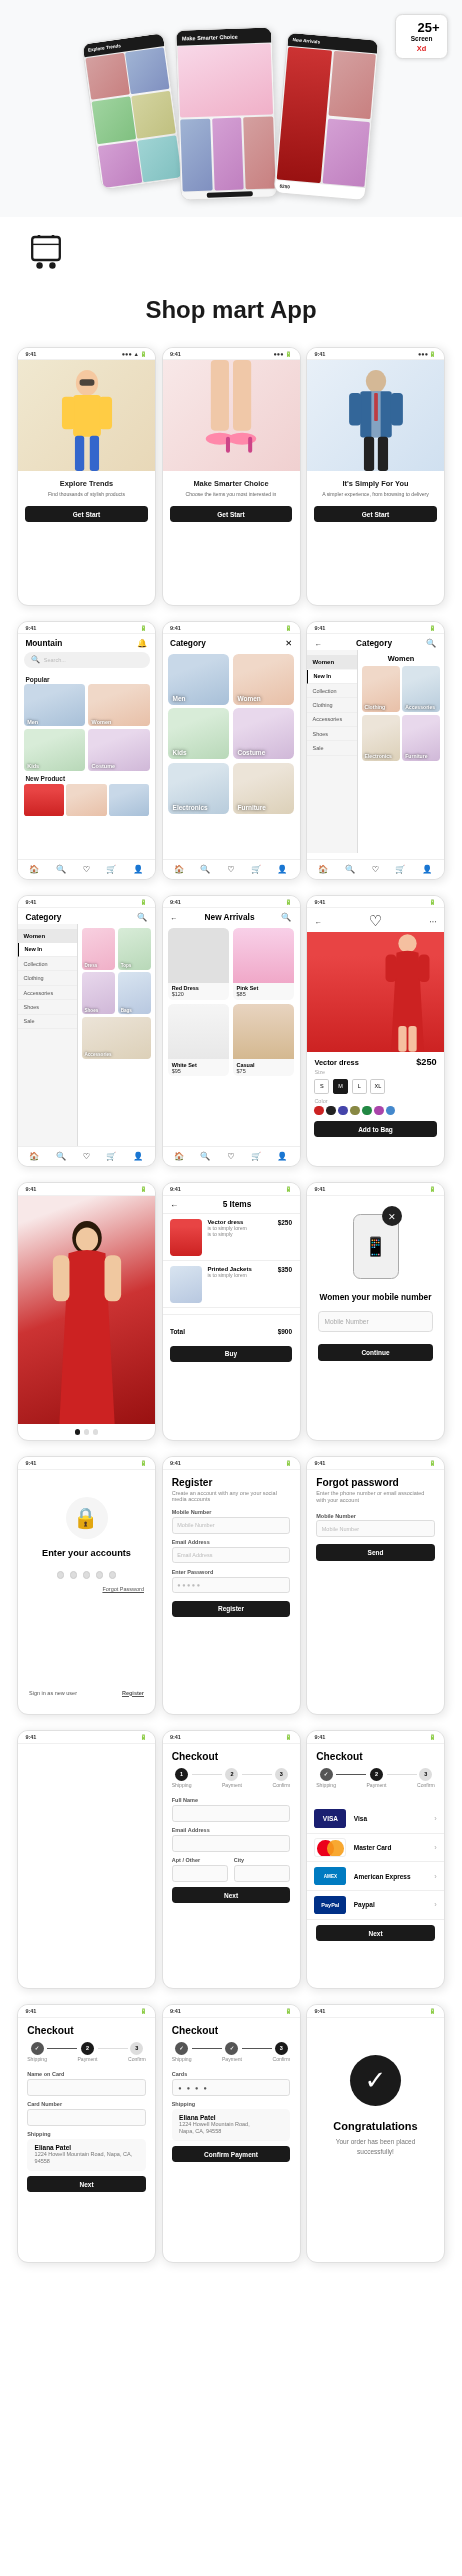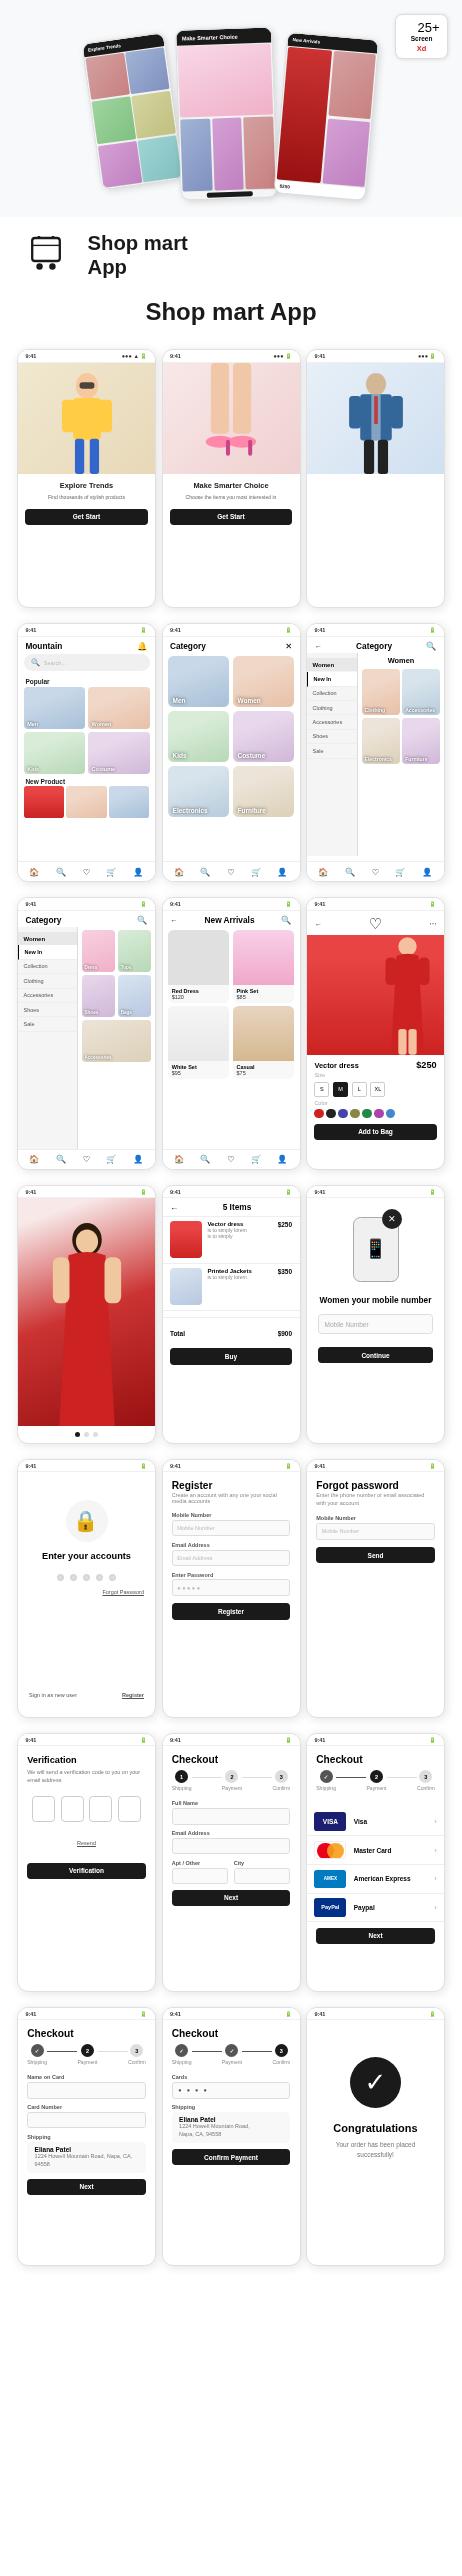--- a/index.html
+++ b/index.html
@@ -66,21 +66,21 @@
       right: 14px;
       background: #fff;
       border: 0.9px solid #ddd;
       border-radius: 7.4px;
       padding: 4.6px 7.4px;
       font-size: 8.3px;
       font-weight: bold;
       text-align: center;
       box-shadow: 0.9px 0.9px 3.7px rgba(0,0,0,0.1);
     }
-    .hero-badge .count { font-size: 13px; font-weight: 400; color: #000; margin-left: 14px; }
+    .hero-badge .count { font-size: 13px; font-weight: 700; color: #000; margin-left: 14px; }
 
     
     .brand-section {
       display: flex;
       align-items: center;
       padding: 14px 18.5px;
       gap: 14px;
     }
     .brand-icon {
       width: 55px;
@@ -631,24 +631,20 @@
 
       <rect x="10" y="2" width="30" height="25" rx="3" stroke="#1a1a1a" stroke-width="2.5" fill="none"></rect>
       <path d="M10 10 H40" stroke="#1a1a1a" stroke-width="1.5"></path>
 
       <path d="M17 2 Q17 -3 25 -3 Q33 -3 33 2" stroke="#1a1a1a" stroke-width="2.5" fill="none"></path>
 
       <circle cx="18" cy="33" r="3.5" fill="#1a1a1a"></circle>
       <circle cx="32" cy="33" r="3.5" fill="#1a1a1a"></circle>
     </svg>
   </div>
-  <div class="brand-name">
-    <span style="white-space:pre-line;">Shop mart
-App</span>
-  </div>
 </div>
 
 <div class="main-title">Shop mart App</div>
 
 <div class="screens-section">
 
   <div class="screen-row">
 
     <div class="screen-card">
       <div class="status-bar">
@@ -725,20 +721,25 @@
 
           <rect x="30" y="24" width="10" height="50" fill="#fff" opacity="0.4"></rect>
           <rect x="33" y="26" width="4" height="30" rx="1" fill="#cc2222" opacity="0.8"></rect>
 
           <rect x="6" y="26" width="13" height="35" rx="4" fill="#336699"></rect>
           <rect x="51" y="26" width="13" height="35" rx="4" fill="#336699"></rect>
 
           <rect x="22" y="73" width="11" height="37" rx="3" fill="#222"></rect>
           <rect x="37" y="73" width="11" height="37" rx="3" fill="#222"></rect>
         </svg>
+      </div>
+      <div class="onboard-text">
+        <div class="onboard-title">It's Simply For You</div>
+        <div class="onboard-desc">A simpler experience, from browsing to delivery</div>
+        <button class="btn-black">Get Start</button>
       </div>
     </div>
   </div>
 
   <div class="screen-row">
 
     <div class="screen-card">
       <div class="status-bar">
         <span class="status-time">9:41</span>
         <div class="status-icons">
@@ -1206,34 +1207,20 @@
 
   <div class="screen-row">
 
     <div class="screen-card">
       <div class="status-bar">
         <span class="status-time">9:41</span>
         <div class="status-icons">
             <span>🔋</span>
           </div>
       </div>
-      <div class="verify-content">
-        <div class="verify-title">Verification</div>
-        <div class="verify-sub">We will send a verification code to you on your email address</div>
-        <div class="otp-row">
-          <div class="otp-box"></div>
-          <div class="otp-box"></div>
-          <div class="otp-box"></div>
-          <div class="otp-box"></div>
-        </div>
-        <div class="resend-row">
-          <span class="resend-link">Resend</span>
-        </div>
-        <button class="btn-black" style="margin-top:15px;">Verification</button>
-      </div>
     </div>
 
     <div class="screen-card">
       <div class="status-bar">
         <span class="status-time">9:41</span>
         <div class="status-icons">
             <span>🔋</span>
           </div>
       </div>
       <div class="checkout-content">

